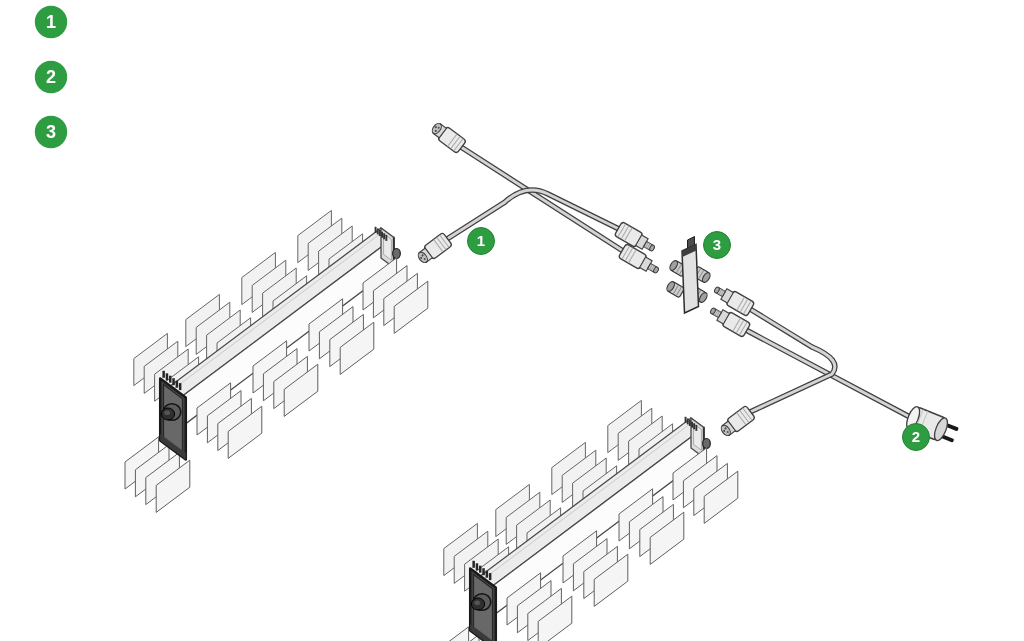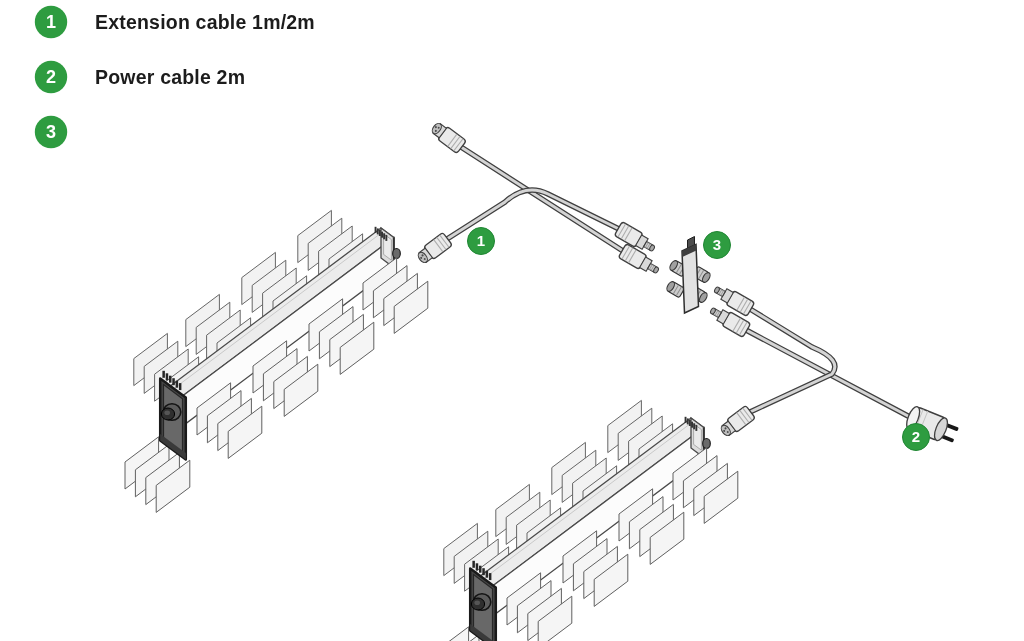--- a/index.html
+++ b/index.html
@@ -165,28 +165,26 @@
       </g>
     </g>
   </svg>
 
   <div class="legend">
     <div class="legend-row">
       <svg class="legend-badge" viewBox="0 0 34 34">
         <circle cx="17" cy="17" r="16.2" fill="#2e9c40"></circle>
         <text x="17" y="17" dy="0.36em" text-anchor="middle" font-size="18" font-weight="bold" font-family="Liberation Sans, sans-serif" fill="#ffffff">1</text>
       </svg>
-      <span class="legend-label">Extension cable 1m/2m</span>
     </div>
     <div class="legend-row">
       <svg class="legend-badge" viewBox="0 0 34 34">
         <circle cx="17" cy="17" r="16.2" fill="#2e9c40"></circle>
         <text x="17" y="17" dy="0.36em" text-anchor="middle" font-size="18" font-weight="bold" font-family="Liberation Sans, sans-serif" fill="#ffffff">2</text>
       </svg>
-      <span class="legend-label">Power cable 2m</span>
     </div>
     <div class="legend-row">
       <svg class="legend-badge" viewBox="0 0 34 34">
         <circle cx="17" cy="17" r="16.2" fill="#2e9c40"></circle>
         <text x="17" y="17" dy="0.36em" text-anchor="middle" font-size="18" font-weight="bold" font-family="Liberation Sans, sans-serif" fill="#ffffff">3</text>
       </svg>
     </div>
   </div>
 
 </div>

